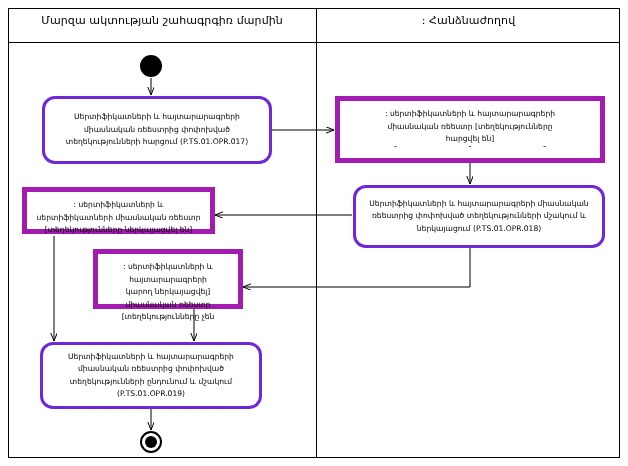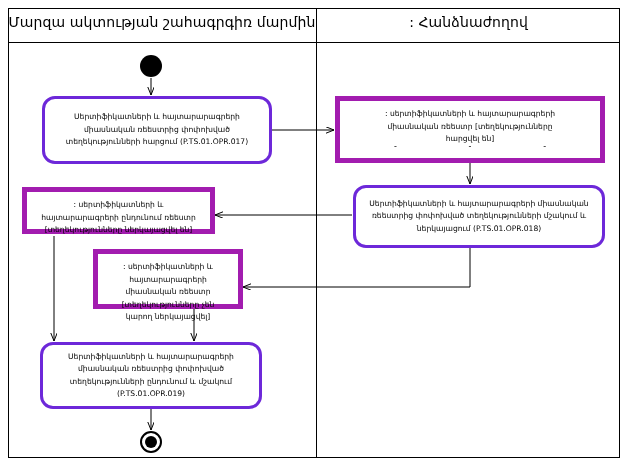--- a/index.html
+++ b/index.html
@@ -29,21 +29,21 @@
   .lane-header-rule{
     position:absolute;
     left:8px;top:42px;
     width:612px;height:0;
     border-top:1px solid #000;
   }
   .lane-title{
     position:absolute;
     top:14px;
     text-align:center;
-    font-size:14px;
+    font-size:11px;
     color:#000;
     letter-spacing:.1px;
     white-space:nowrap;
   }
 
   
   .node{
     position:absolute;
     box-sizing:border-box;
     display:flex;
@@ -184,30 +184,30 @@
     <div>
       <div>Սերտիֆիկատների և հայտարարագրերի միասնական</div>
       <div>ռեեստրից փոփոխված տեղեկությունների մշակում և</div>
       <div>ներկայացում (P.TS.01.OPR.018)</div>
     </div>
   </div>
 
   <div class="node object" style="left:22px;top:187px;width:193px;height:47px;">
     <div class="obj-text">
       <div>: սերտիֆիկատների և</div>
-      <div>հայտարարագրերի ընդունում ռեեստր</div>
+      <div>սերտիֆիկատների միասնական ռեեստր</div>
       <div>[տեղեկությունները ներկայացվել են]</div>
     </div>
   </div>
 
   <div class="node object" style="left:93px;top:249px;width:150px;height:60px;">
     <div class="obj-text">
       <div>: սերտիֆիկատների և հայտարարագրերի</div>
+      <div>կարող ներկայացվել]</div>
       <div>միասնական ռեեստր [տեղեկությունները չեն</div>
-      <div>կարող ներկայացվել]</div>
     </div>
   </div>
 
   <div class="node action" style="left:40px;top:342px;width:222px;height:67px;">
     <div>
       <div>Սերտիֆիկատների և հայտարարագրերի</div>
       <div>միասնական ռեեստրից փոփոխված</div>
       <div>տեղեկությունների ընդունում և մշակում</div>
       <div>(P.TS.01.OPR.019)</div>
     </div>

